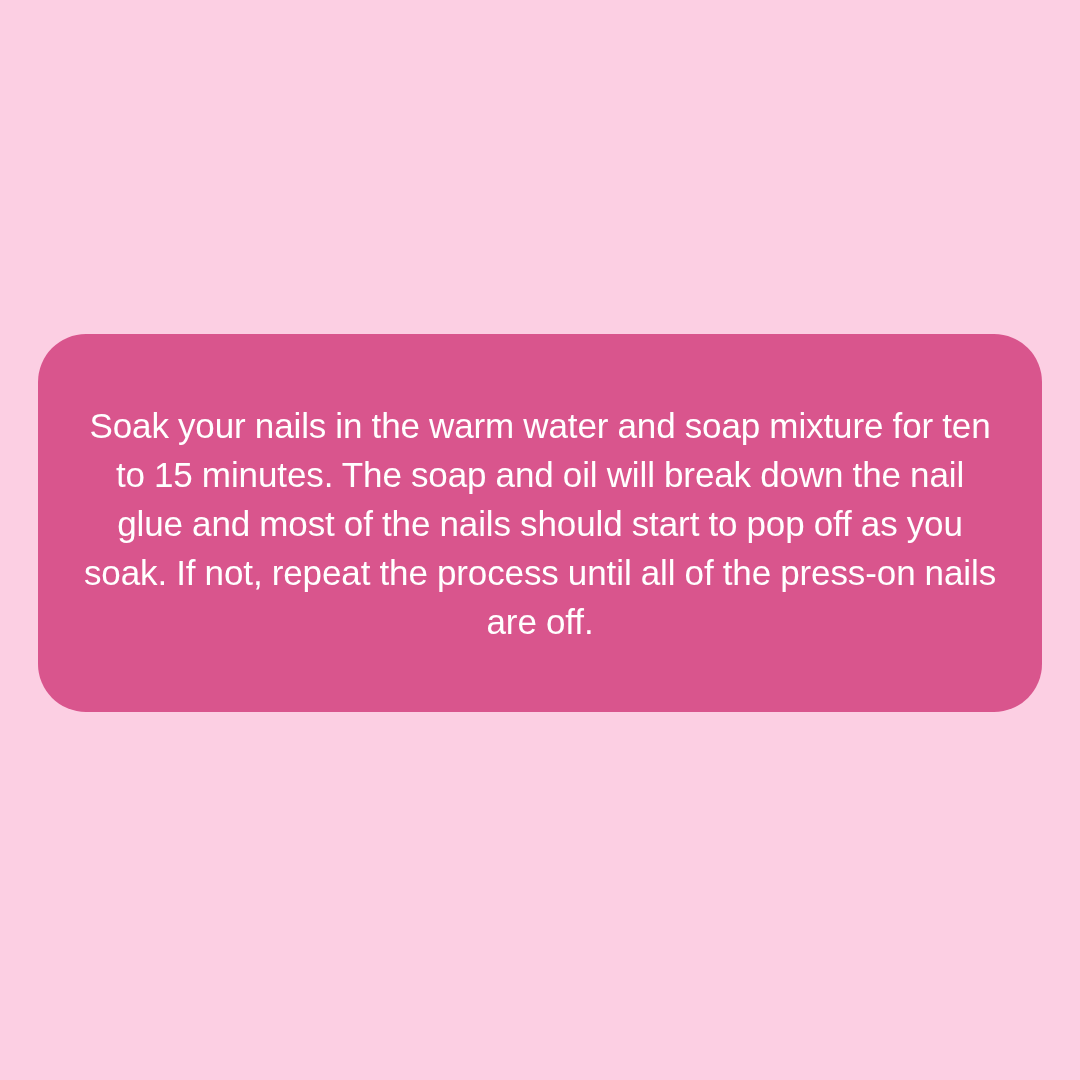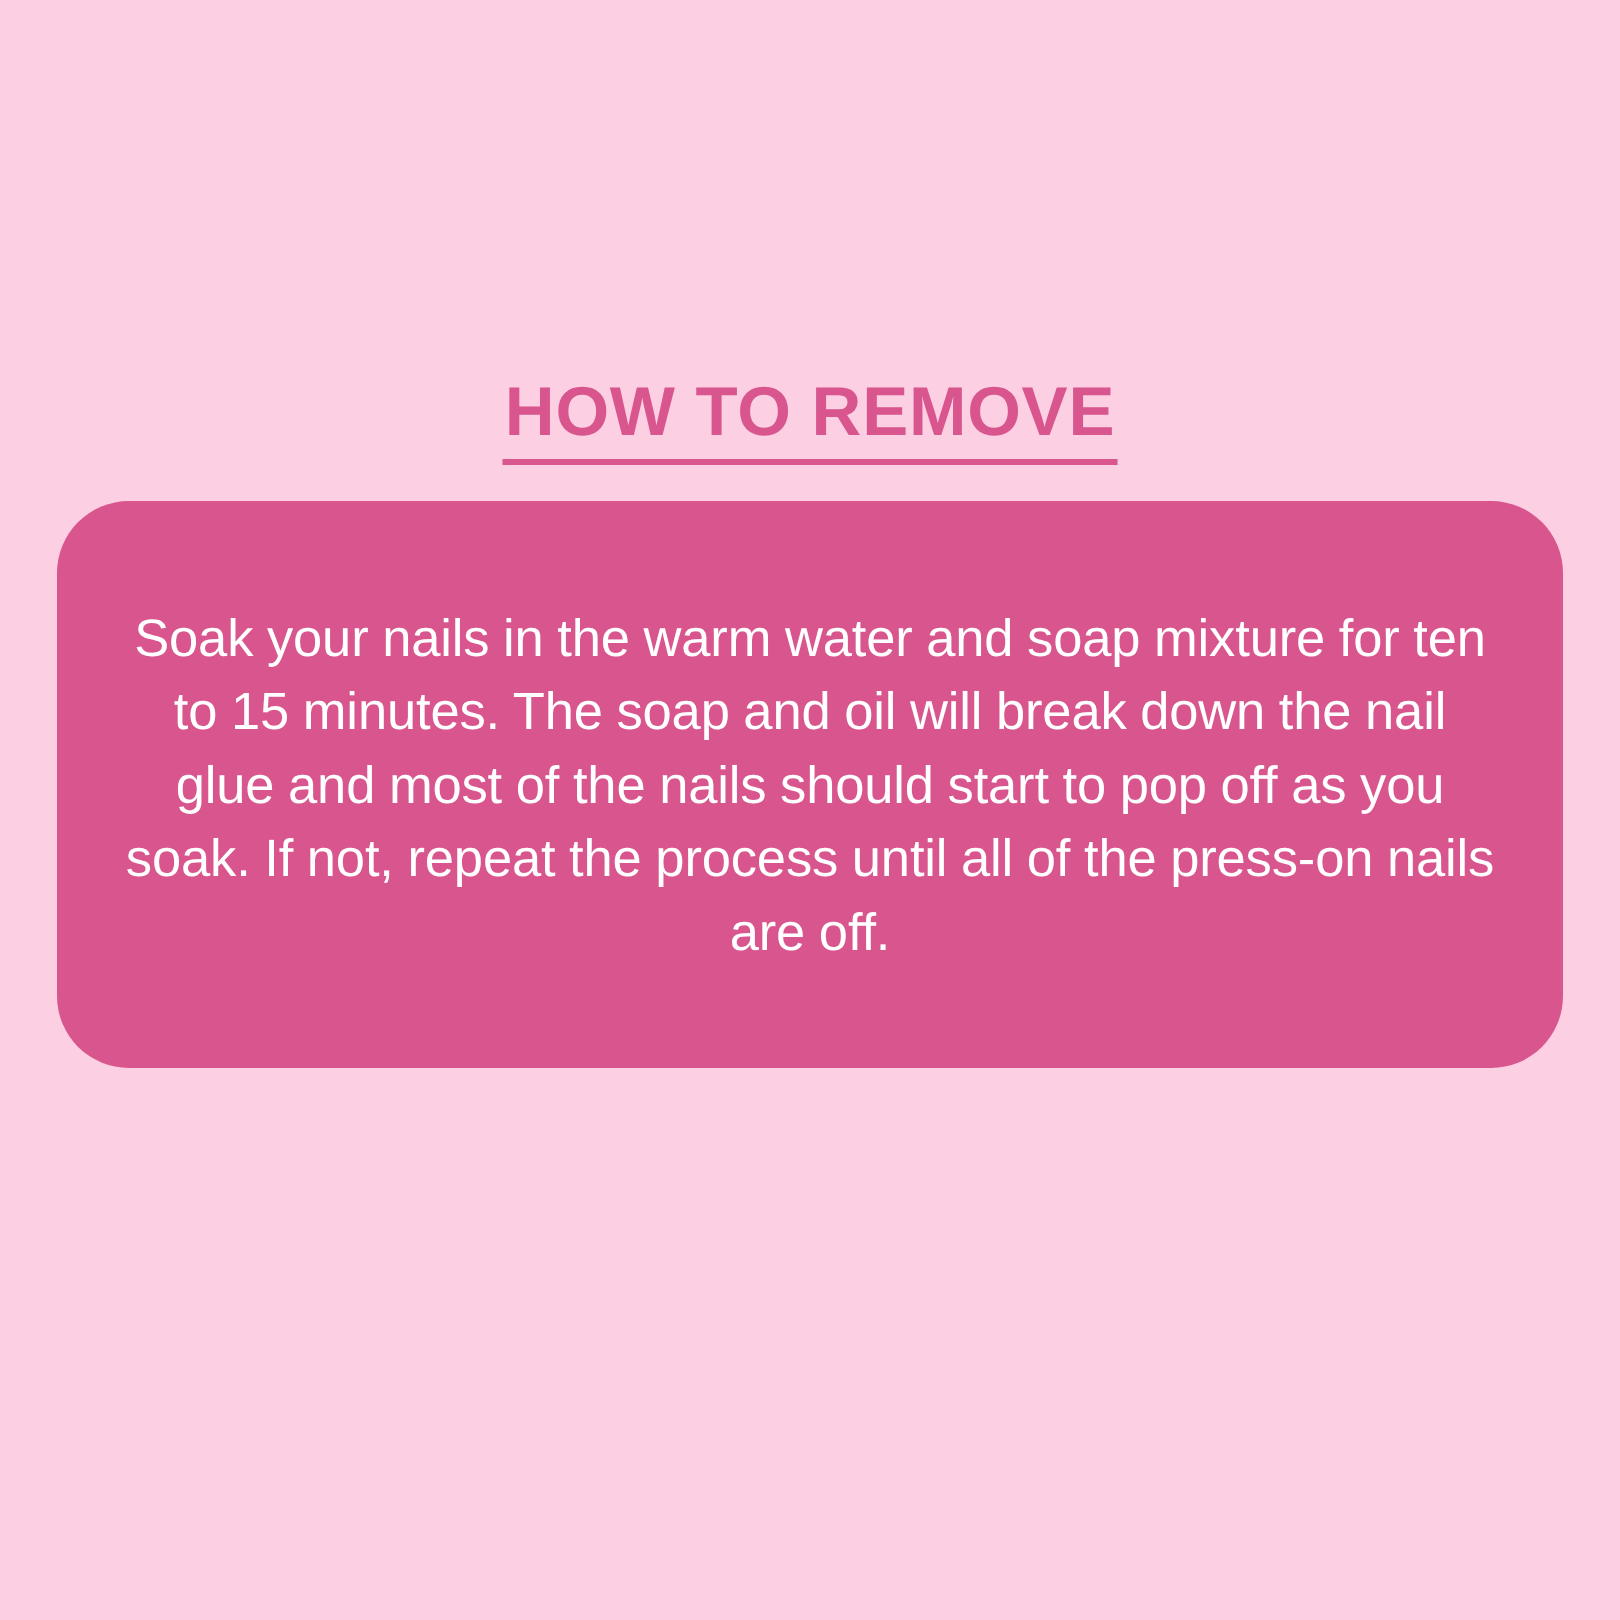--- a/index.html
+++ b/index.html
@@ -74,21 +74,18 @@
     text-align: center;
     letter-spacing: -0.1px;
     word-spacing: -0.5px;
   }
 </style>
 </head>
 <body>
 
 <div id="poster">
 
-  <div id="title-block">
-    <h1 id="page-title">HOW TO REMOVE</h1>
-  </div>
 
   <div id="content-card">
     <p id="card-body-text">Soak your nails in the warm water and soap mixture for ten to 15 minutes. The soap and oil will break down the nail glue and most of the nails should start to pop off as you soak. If not, repeat the process until all of the press-on nails are off.</p>
   </div>
 
 </div>
 
 </body></html>

